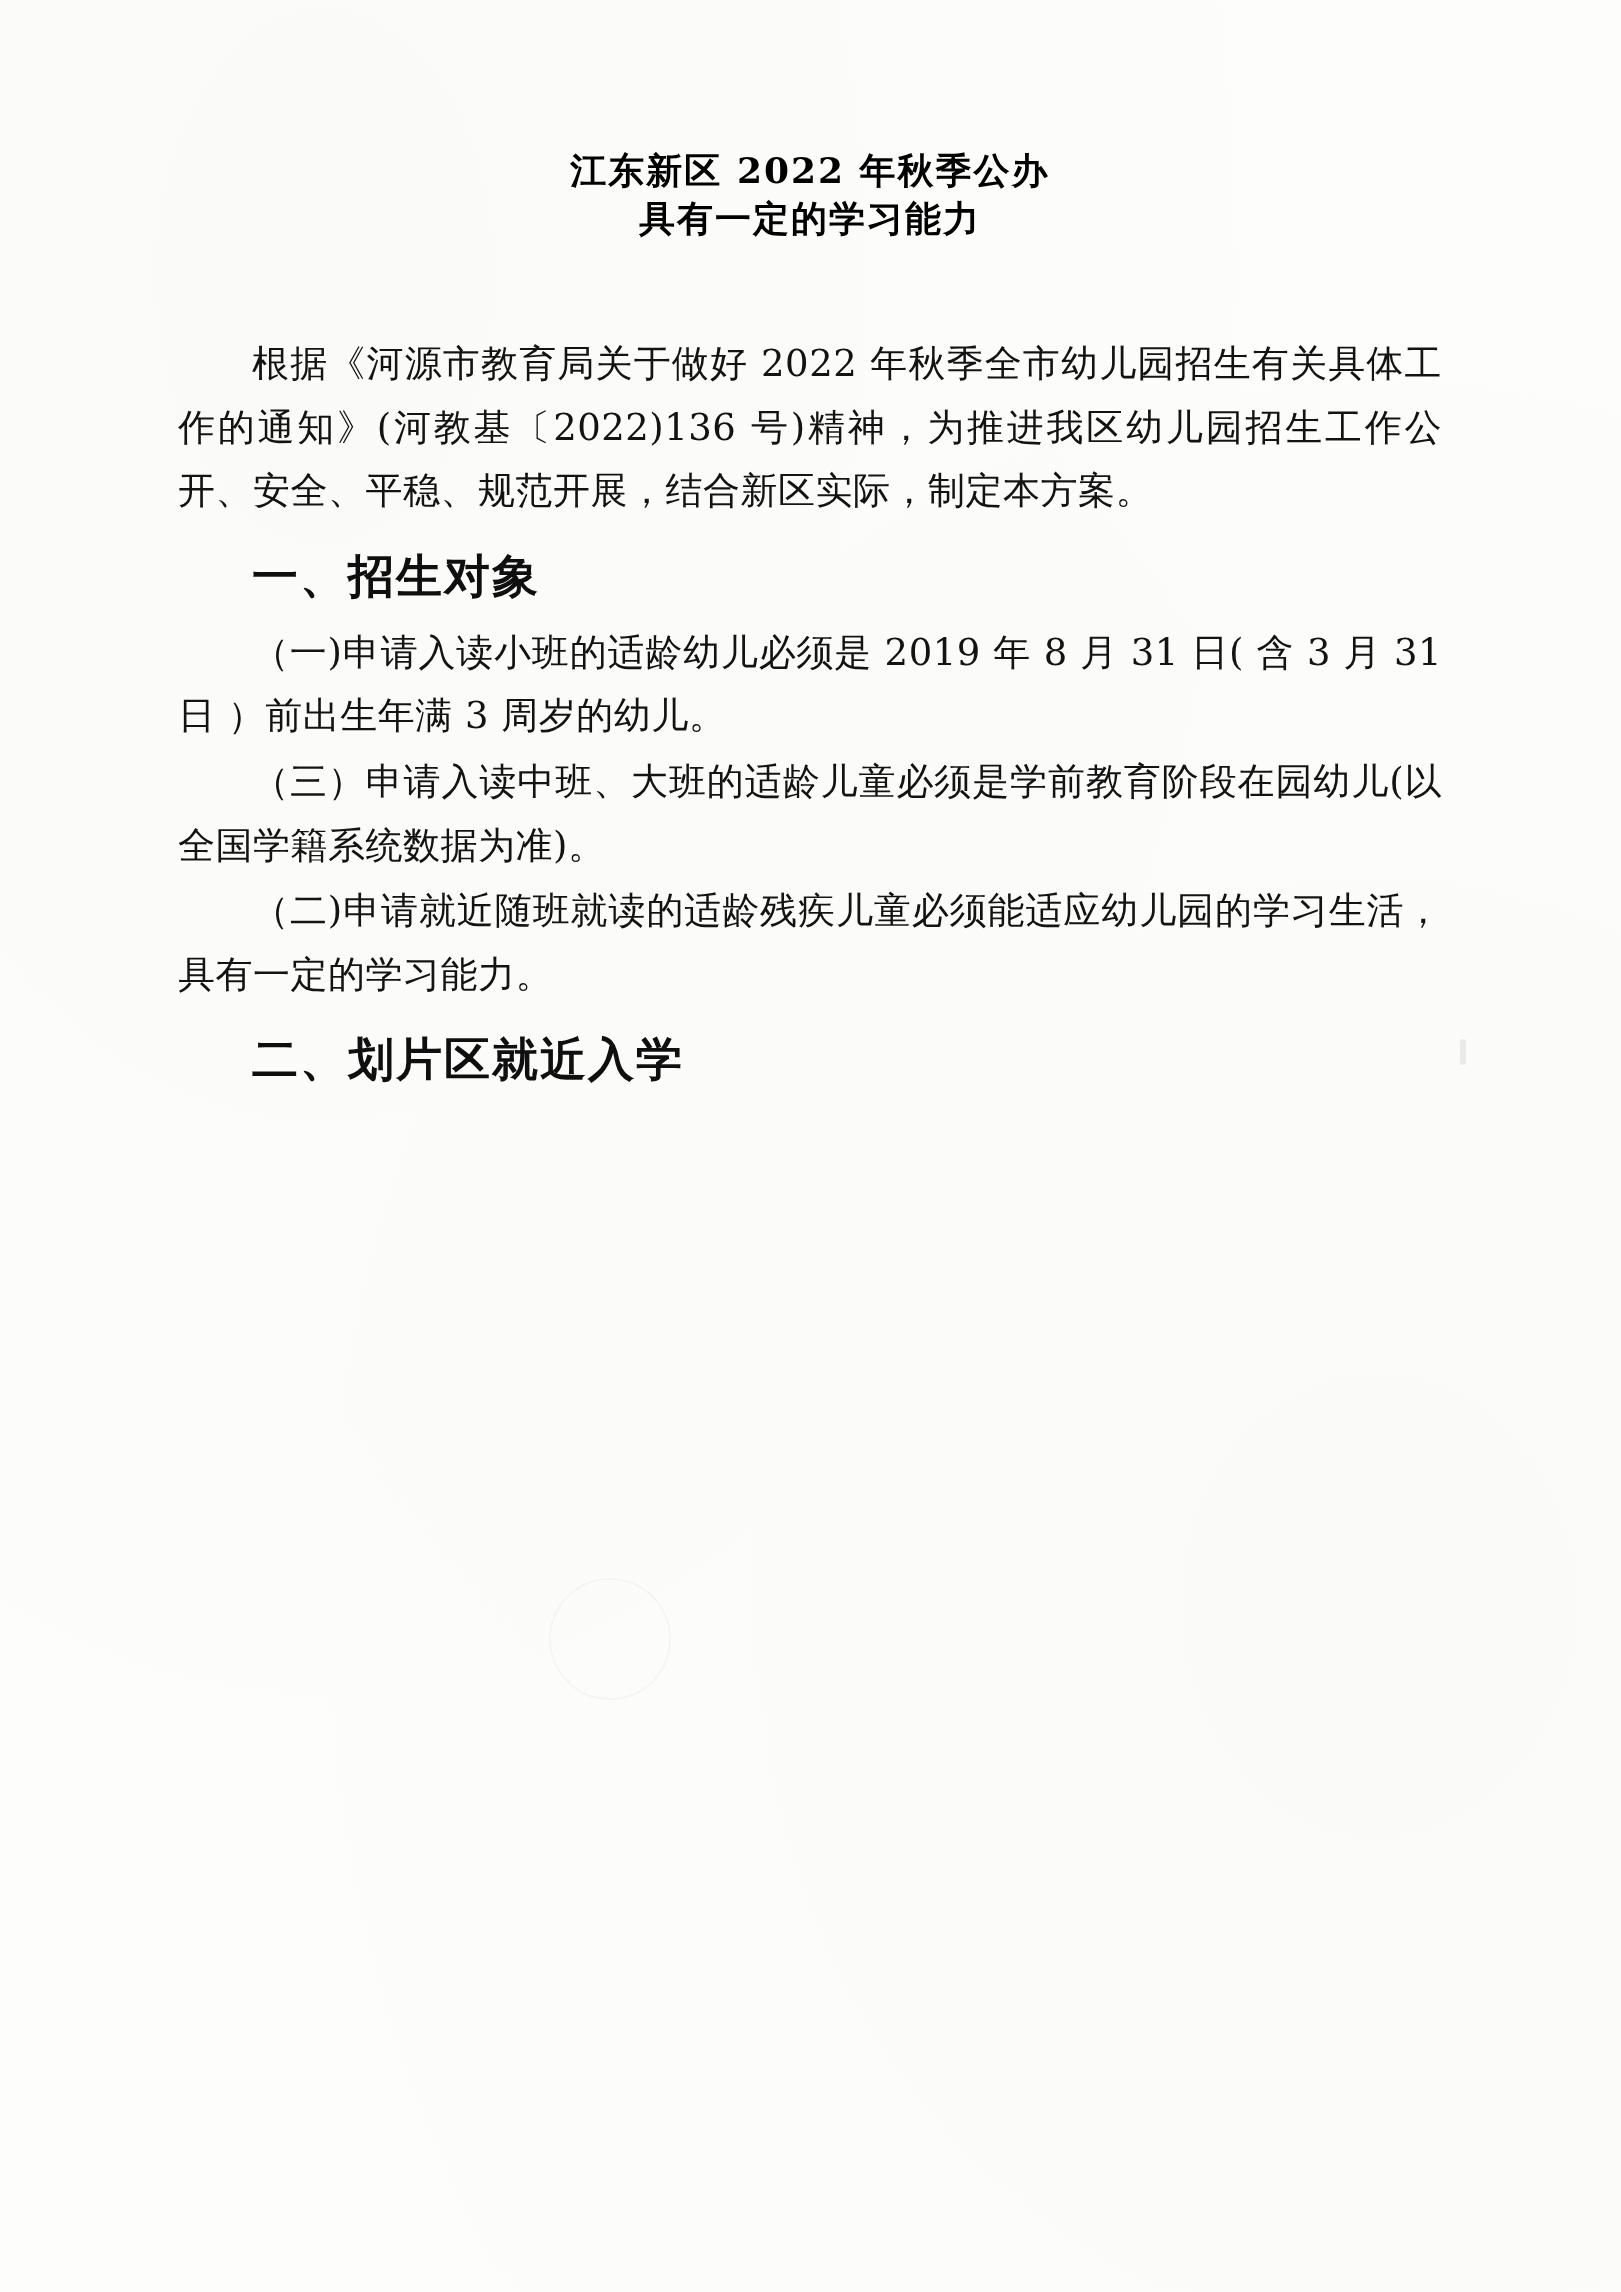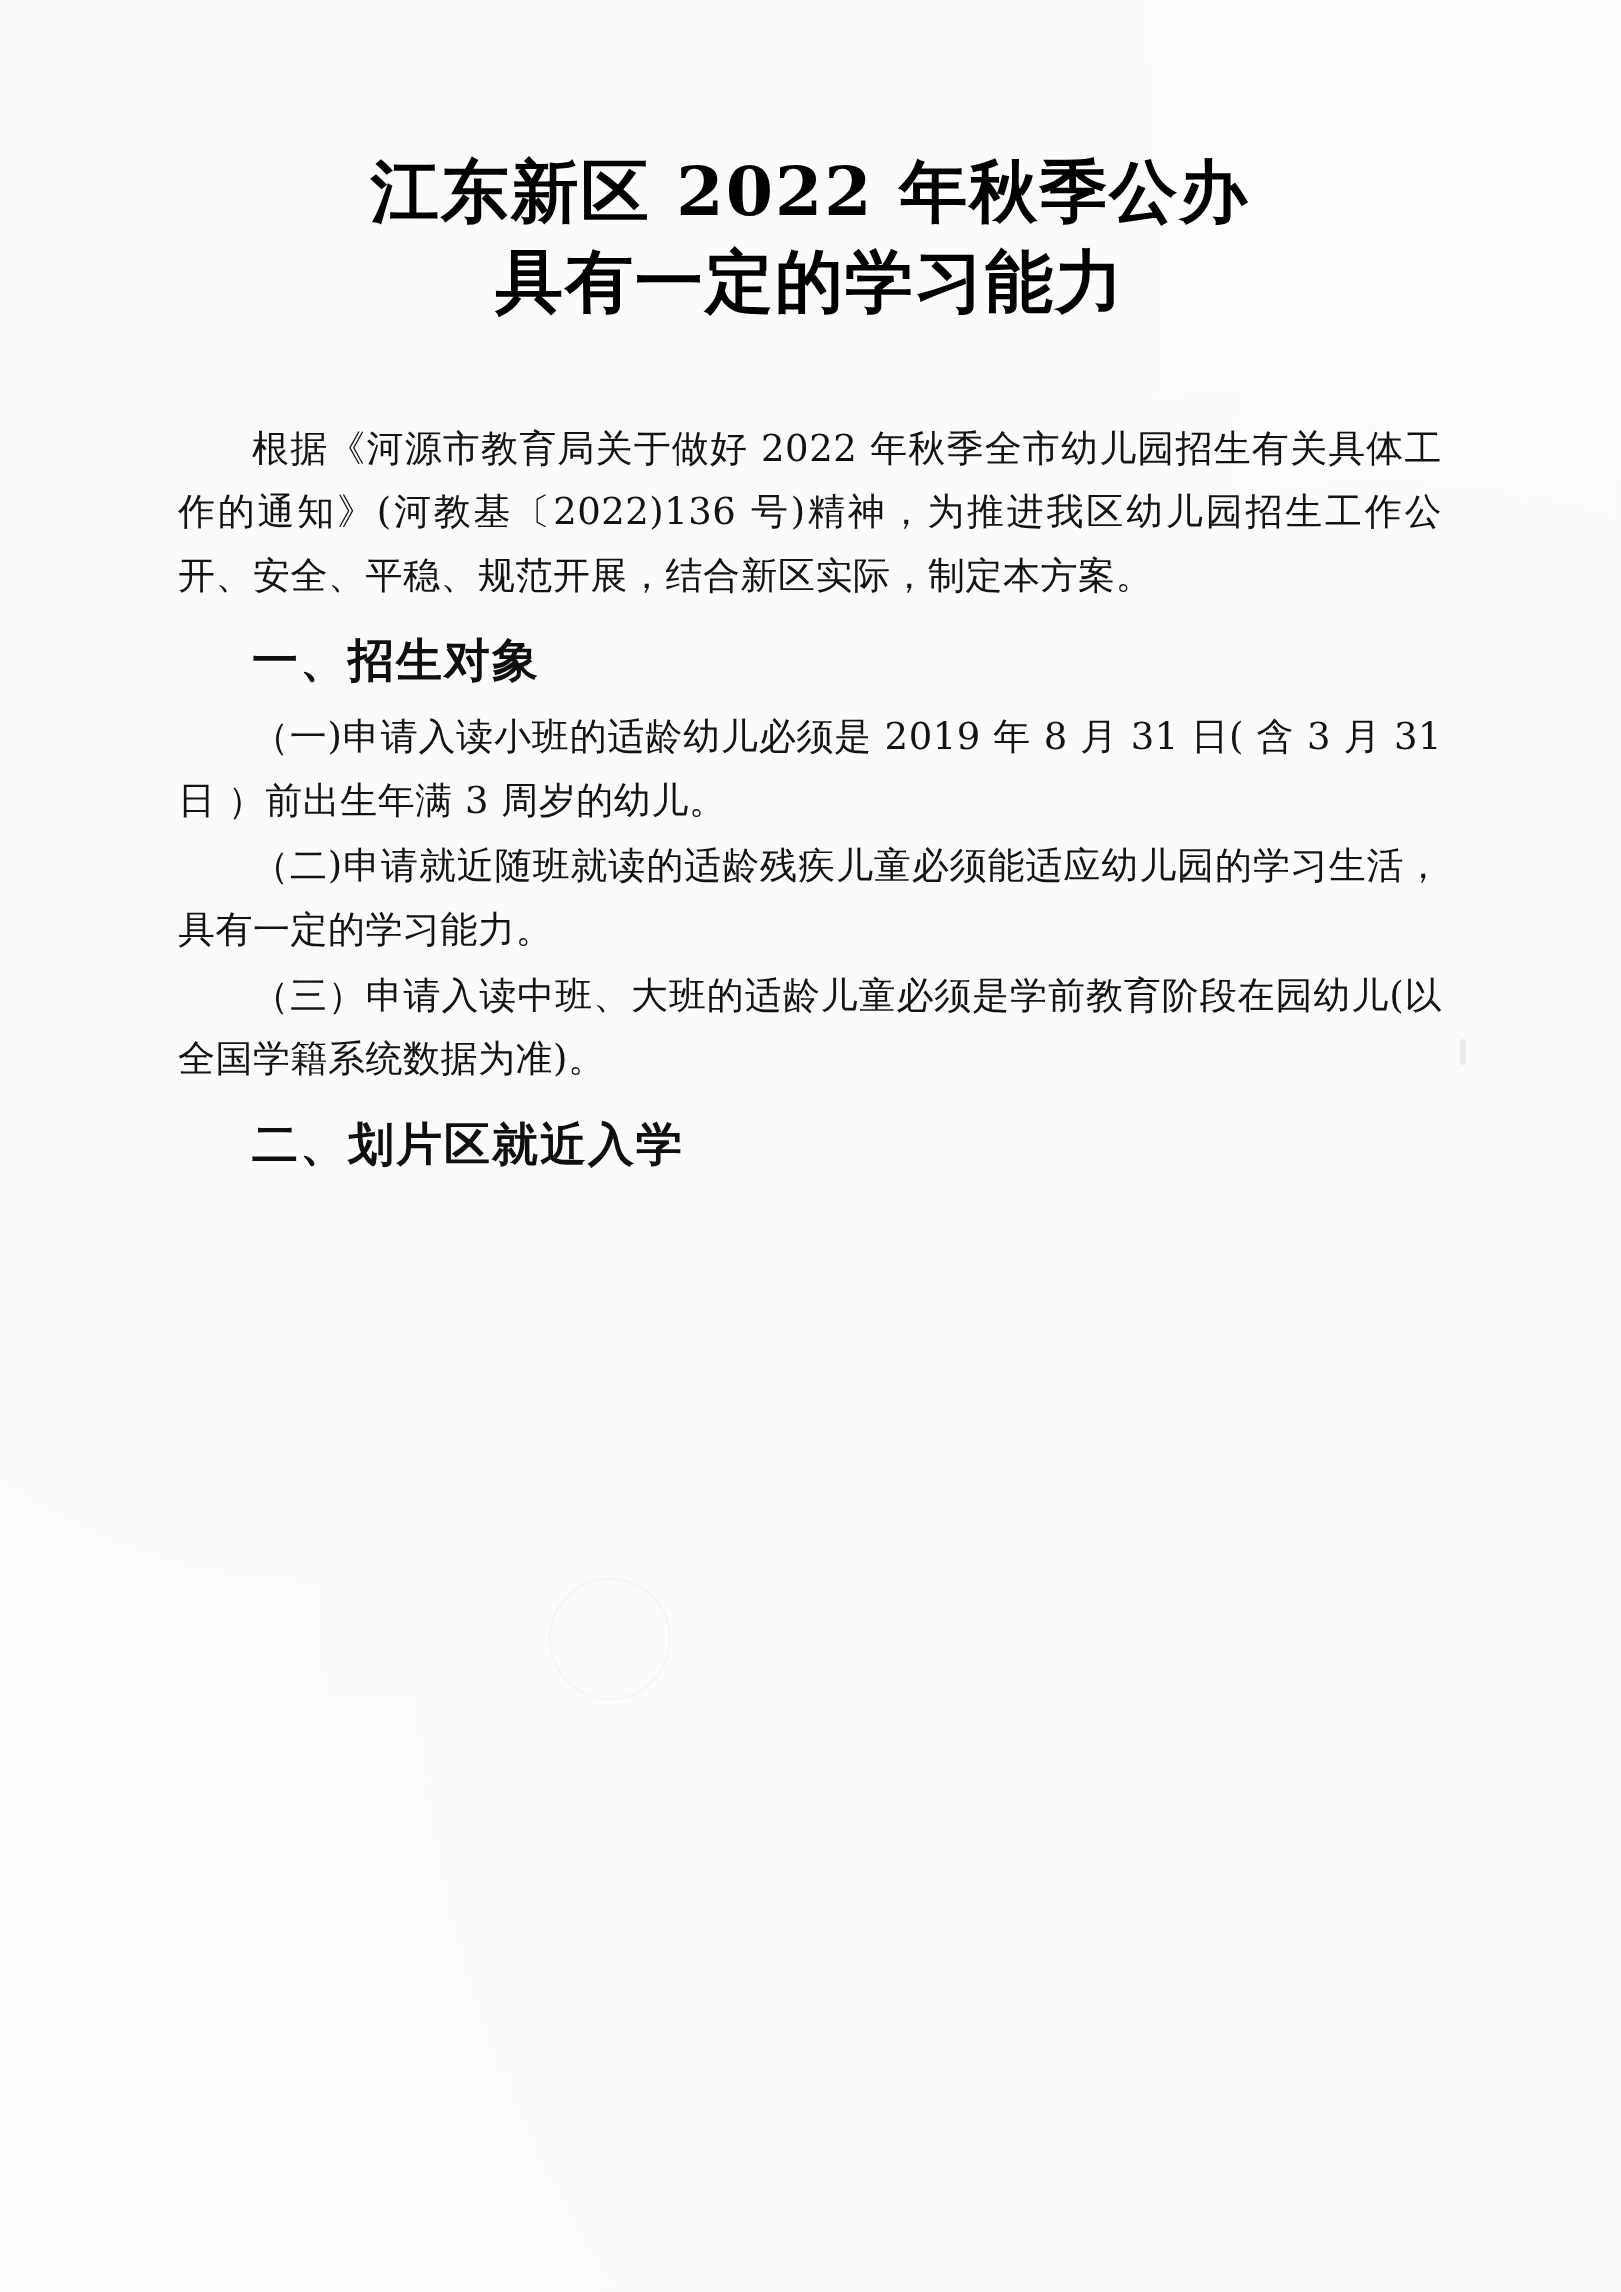--- a/index.html
+++ b/index.html
@@ -27,21 +27,21 @@
   .content {
     position: absolute;
     left: 178px;
     top: 147px;
     width: 1264px;
   }
   .doc-title {
     text-align: center;
     font-family: "DejaVu Serif", "Liberation Serif", serif;
     font-weight: 700;
-    font-size: 68px;
+    font-size: 36px;
     line-height: 1.32;
     letter-spacing: 2px;
     color: #000;
     margin: 0 0 0 0;
     padding: 0 59px;
   }
   .doc-title .line2 {
     display: block;
   }
   .body-block {
@@ -90,22 +90,22 @@
       <span>江东新区 2022 年秋季公办</span>
       <span class="line2">具有一定的学习能力</span>
     </h1>
 
     <div class="body-block">
 
       <p class="para">根据《河源市教育局关于做好 2022 年秋季全市幼儿园招生有关具体工作的通知》(河教基〔2022)136 号)精神，为推进我区幼儿园招生工作公开、安全、平稳、规范开展，结合新区实际，制定本方案。</p>
 
       <h2 class="section">一、招生对象</h2>
       <p class="para tight">（一)申请入读小班的适龄幼儿必须是 2019 年 8 月 31 日( 含 3 月 31 日 ）前出生年满 3 周岁的幼儿。</p>
+      <p class="para tight">（三）申请入读中班、大班的适龄儿童必须是学前教育阶段在园幼儿(以全国学籍系统数据为准)。</p>
       <p class="para tight">（二)申请就近随班就读的适龄残疾儿童必须能适应幼儿园的学习生活，具有一定的学习能力。</p>
-      <p class="para tight">（三）申请入读中班、大班的适龄儿童必须是学前教育阶段在园幼儿(以全国学籍系统数据为准)。</p>
 
       <h2 class="section">二、划片区就近入学</h2>
 
     </div>
   </div>
 
   <div class="artifact dot1"></div>
   <div class="artifact smudge1"></div>
   <div class="artifact edge"></div>
 </div>

